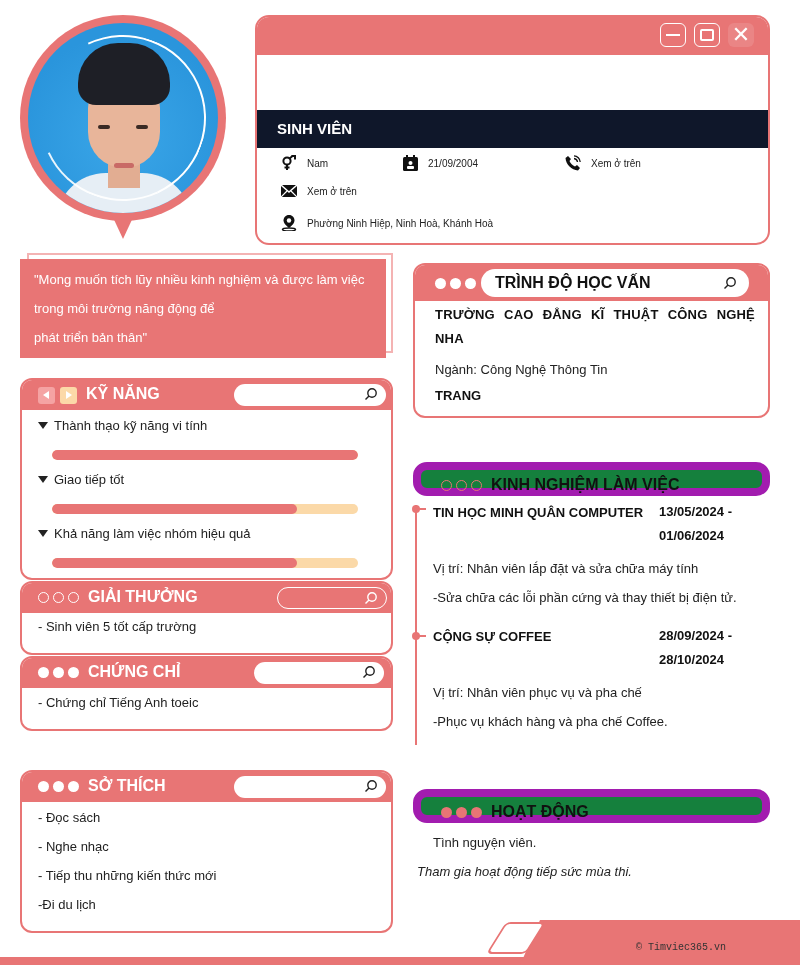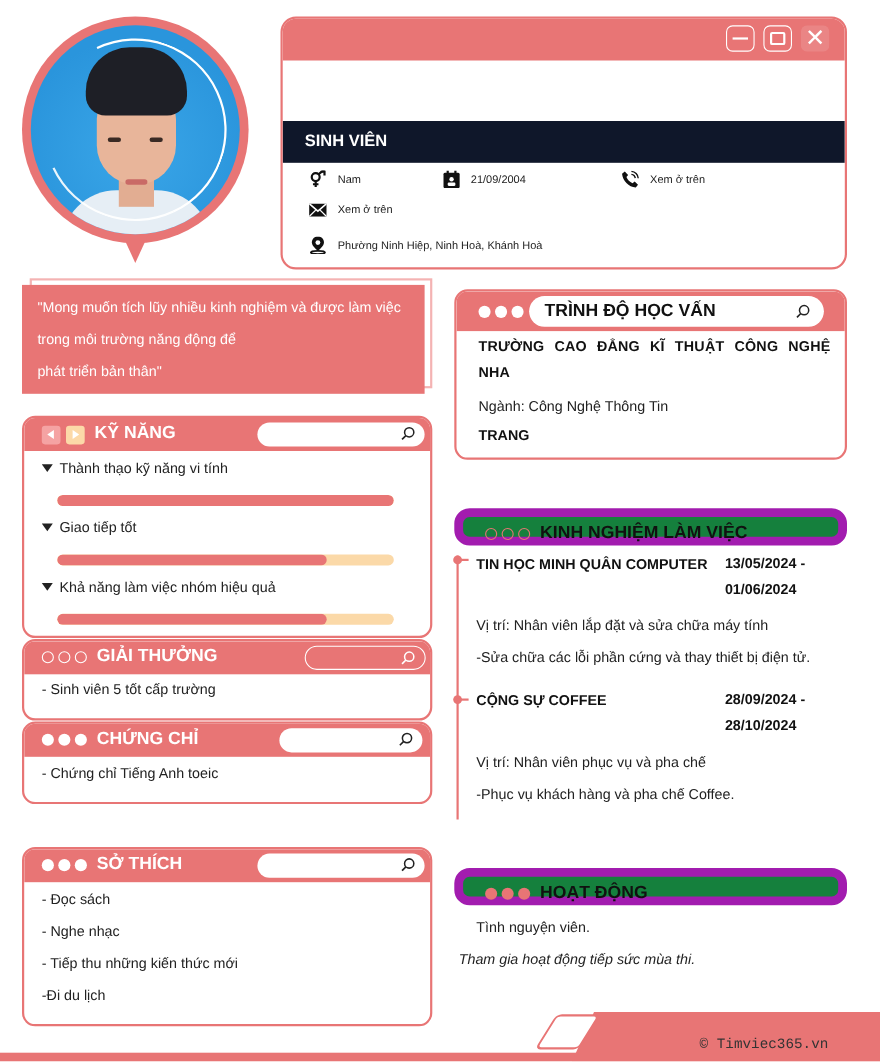--- a/index.html
+++ b/index.html
@@ -75,21 +75,21 @@
   .tl-node { position: absolute; width: 8px; height: 8px; border-radius: 50%; background: #e87575; }
   .tl-tick { position: absolute; height: 2px; width: 10px; background: #e87575; }
   .exp-company { position: absolute; font-size: 13px; font-weight: bold; color: #111; }
   .exp-date { position: absolute; font-size: 13px; font-weight: bold; color: #111; line-height: 24px; }
   .exp-text { position: absolute; font-size: 13px; color: #222; line-height: 29px; }
 
   
   .footer-line { left: 0; top: 957px; width: 800px; height: 8px; background: #e87575; }
   .footer-band { left: 520px; top: 920px; width: 280px; height: 45px; background: #e87575; clip-path: polygon(20px 0, 100% 0, 100% 100%, 0 100%); }
   .footer-slash { left: 496px; top: 922px; width: 40px; height: 32px; border: 2px solid #e87575; border-radius: 5px; transform: skewX(-32deg); background: #fff; }
-  .footer-text { left: 636px; top: 942px; font-family: "Liberation Mono", "DejaVu Sans Mono", monospace; font-size: 13px; color: #333; }
+  .footer-text { left: 636px; top: 942px; font-family: "Liberation Mono", "DejaVu Sans Mono", monospace; font-size: 10px; color: #333; }
 </style>
 </head>
 <body>
 
 <div class="abs avatar-wrap">
   <div class="avatar-ring"></div>
   <div class="avatar-tail"></div>
   <div class="avatar-photo">
     <div class="shirt"></div>
     <div class="neck"></div>

